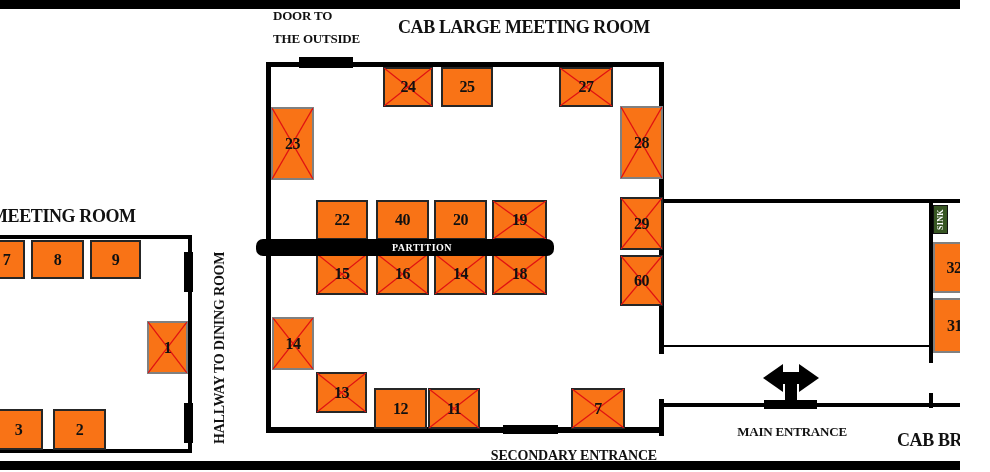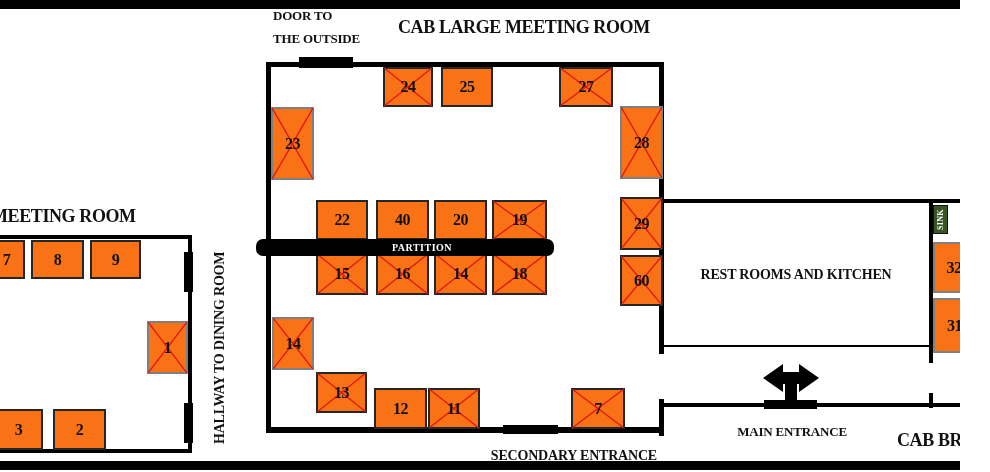--- a/index.html
+++ b/index.html
@@ -68,21 +68,20 @@
   <div class="wall" style="left:0;top:449px;width:192px;height:4px;"></div>
   <div class="door" style="left:184px;top:252px;width:9px;height:40px;"></div>
   <div class="door" style="left:184px;top:403px;width:9px;height:40px;"></div>
 
   <div class="hallway-lbl vert">HALLWAY TO DINING ROOM</div>
 
   <div class="wall" style="left:661px;top:199px;width:329px;height:4px;"></div>
   <div class="wall" style="left:663px;top:345px;width:268px;height:2px;"></div>
   <div class="wall" style="left:929px;top:199px;width:4px;height:164px;"></div>
   <div class="wall" style="left:929px;top:393px;width:4px;height:15px;"></div>
-  <div class="lbl mid" style="left:663px;top:267px;width:266px;text-align:center;">REST ROOMS AND KITCHEN</div>
 
   <div class="sink vert">SINK</div>
 
   <div class="wall" style="left:661px;top:403px;width:329px;height:4px;"></div>
   <div class="door" style="left:764px;top:400px;width:53px;height:9px;"></div>
   <svg class="abs" style="left:762px;top:361px;z-index:7;" width="58" height="41" viewBox="0 0 58 41">
     <polygon points="1,17 21,3 21,31" fill="#000"></polygon>
     <polygon points="57,17 37,3 37,31" fill="#000"></polygon>
     <rect x="19" y="11" width="20" height="12" fill="#000"></rect>
     <rect x="23" y="15" width="12" height="26" fill="#000"></rect>

